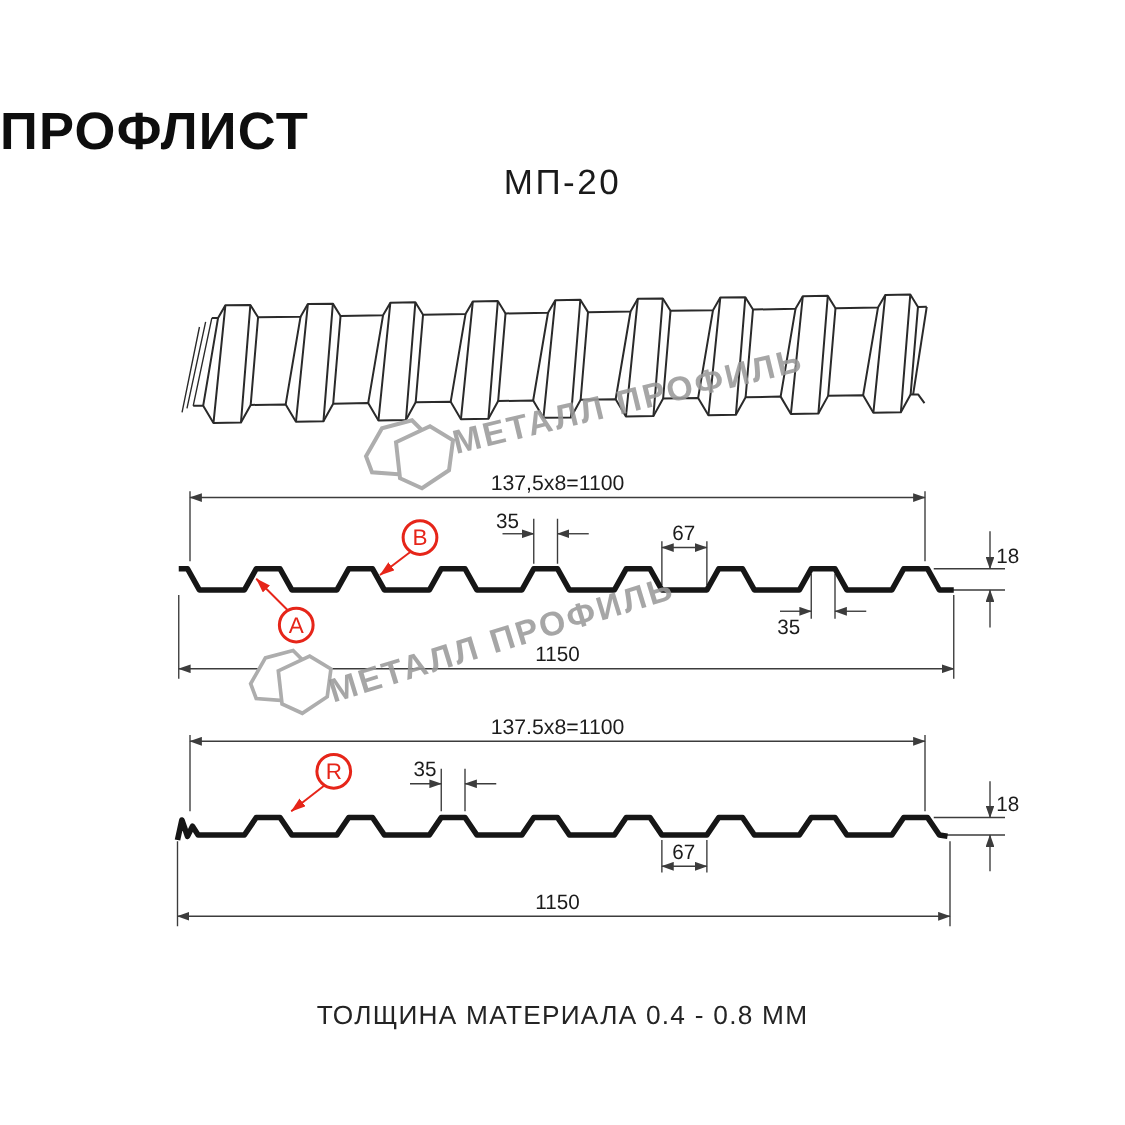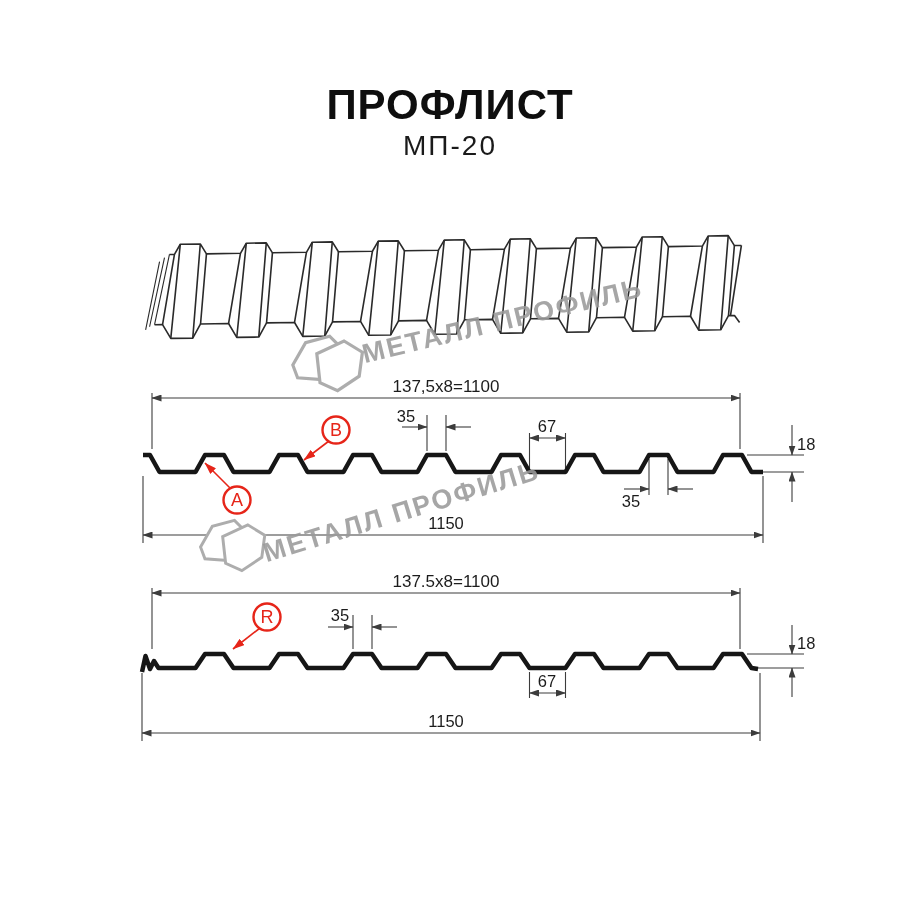--- a/index.html
+++ b/index.html
@@ -1,18 +1,18 @@
 <!DOCTYPE html>
 <html><head>
 <meta charset="utf-8">
 <style>
   html,body{margin:0;padding:0;background:#fff;}
   #stage{position:relative;width:900px;height:900px;background:#ffffff;overflow:hidden;
          font-family:"Liberation Sans",sans-serif;}
-  .title{position:absolute;left:0;top:84px;width:900px;text-align:center;
+  .title{position:absolute;left:0;top:84px;width:900px;
          font-size:42px;font-weight:800;letter-spacing:1px;color:#0e0e0e;line-height:1;}
   .subtitle{position:absolute;left:0;top:132px;width:900px;text-align:center;
          font-size:28px;font-weight:400;letter-spacing:2px;color:#1a1a1a;line-height:1;}
   .footer-note{position:absolute;left:0;top:800px;width:900px;text-align:center;
          font-size:21px;font-weight:500;letter-spacing:1px;color:#242424;line-height:1.2;}
   svg text{font-family:"Liberation Sans",sans-serif;}
   .dim-text{font-size:16.5px;fill:#1c1c1c;}
   .cov-text{font-size:17px;fill:#1c1c1c;}
   .red-letter{font-size:18px;fill:#e62519;font-weight:500;}
   .wm-text{position:absolute;white-space:nowrap;font-size:27px;font-weight:700;
@@ -166,13 +166,14 @@
     <polygon points="36,28 70,12 93,26 89,56 62,74 40,64" fill="#ffffff" stroke="#adadad" stroke-width="4"></polygon>
   </svg>
   <div class="wm-text wm1">МЕТАЛЛ ПРОФИЛЬ</div>
 
   <svg class="wm-logo" style="left:196px;top:516px;" width="74" height="62" viewBox="0 0 100 84">
     <polygon points="6,42 22,14 52,6 66,20 62,46 38,60 12,58" fill="#ffffff" stroke="#adadad" stroke-width="4"></polygon>
     <polygon points="36,28 70,12 93,26 89,56 62,74 40,64" fill="#ffffff" stroke="#adadad" stroke-width="4"></polygon>
   </svg>
   <div class="wm-text wm2">МЕТАЛЛ ПРОФИЛЬ</div>
 
+  <div class="footer-note">ТОЛЩИНА МАТЕРИАЛА 0.4 - 0.8 ММ</div>
 </div>
 
 </body></html>

